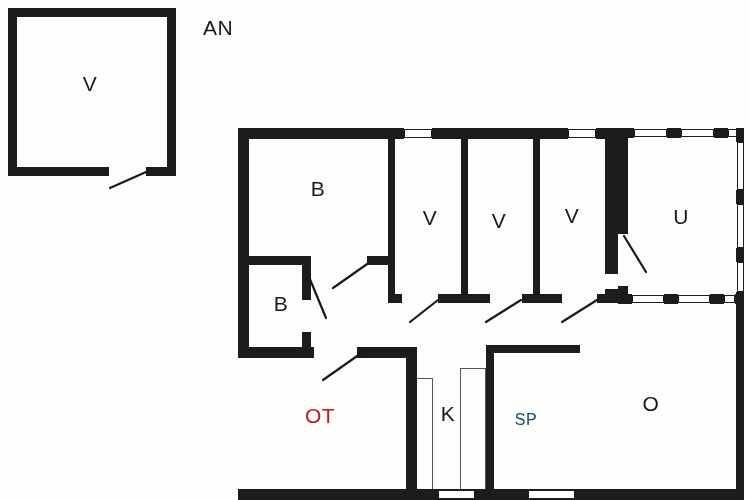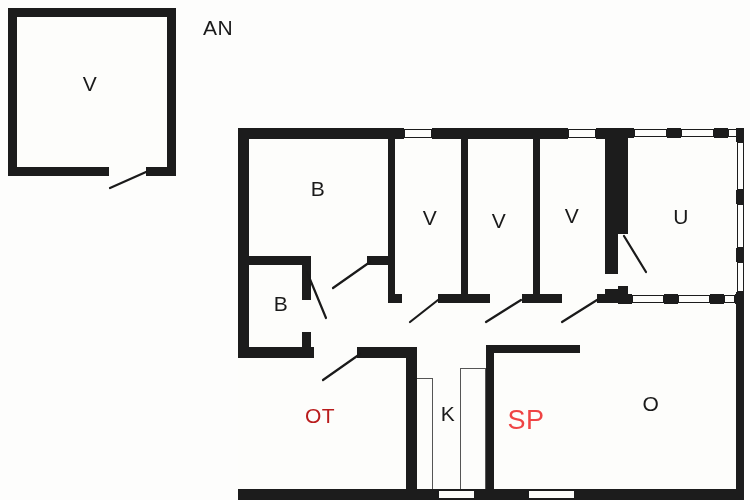--- a/index.html
+++ b/index.html
@@ -134,16 +134,16 @@
     <div class="plan-annotation" style="left: 218px; top: 28px; font-size: 21px; color: rgb(26, 26, 26);">AN</div>
   <div class="room-label" style="left: 90px; top: 84px; font-size: 21px; color: rgb(26, 26, 26);">V</div>
       <div class="room-label" style="left: 318px; top: 189px; font-size: 21px; color: rgb(26, 26, 26);">B</div>
       <div class="room-label" style="left: 281px; top: 304px; font-size: 21px; color: rgb(26, 26, 26);">B</div>
       <div class="room-label" style="left: 430px; top: 218px; font-size: 21px; color: rgb(26, 26, 26);">V</div>
       <div class="room-label" style="left: 499px; top: 221px; font-size: 21px; color: rgb(26, 26, 26);">V</div>
       <div class="room-label" style="left: 572px; top: 216px; font-size: 21px; color: rgb(26, 26, 26);">V</div>
       <div class="room-label" style="left: 681px; top: 217px; font-size: 21px; color: rgb(26, 26, 26);">U</div>
       <div class="room-label" style="left: 320px; top: 416px; font-size: 21px; color: #b91c1c;">OT</div>
       <div class="room-label" style="left: 448px; top: 414px; font-size: 21px; color: rgb(26, 26, 26);">K</div>
-      <div class="room-label" style="left: 526px; top: 420px; font-size: 27px; color: #ef4444;">SP</div>
+      <div class="room-label" style="left: 526px; top: 420px; font-size: 16px; color: #0c4a6e;">SP</div>
       <div class="room-label" style="left: 651px; top: 404px; font-size: 21px; color: rgb(26, 26, 26);">O</div>
     </div>
 </div>
 
 </body></html>

